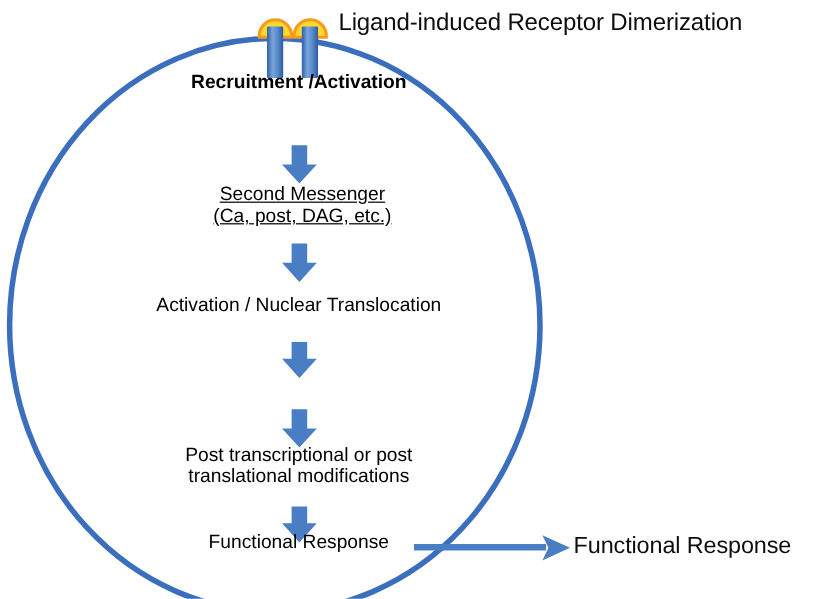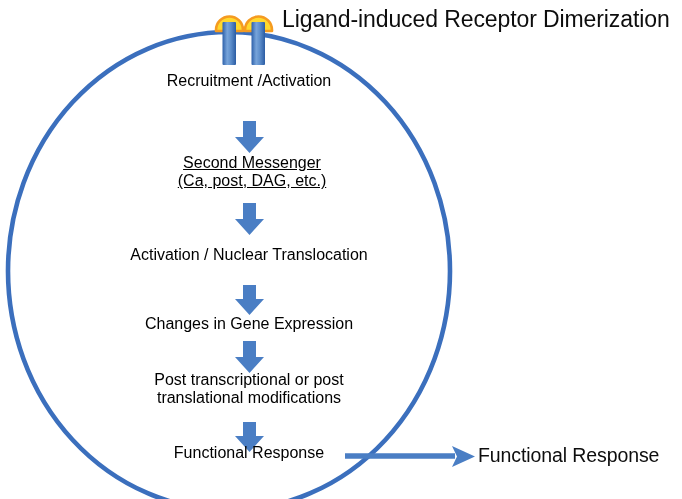--- a/index.html
+++ b/index.html
@@ -21,21 +21,21 @@
     color:#0d0d0d;
     font-size:19.5px;
     line-height:25px;
     letter-spacing:-0.1px;
     white-space:nowrap;
     text-align:center;
   }
 
   #title{
     left:282px;top:7px;
-    font-size:23px;
+    font-size:20px;
     text-align:left;
     white-space:nowrap;
   }
 
   .block{position:absolute;transform:translateX(-50%);text-align:center;}
   .block .line{display:block;white-space:nowrap;}
 
   #fr-out{left:478px;top:443px;text-align:left;}
 </style>
 </head>
@@ -96,36 +96,33 @@
 
       <rect x="222.5" y="22" width="13.5" height="43" fill="url(#recGrad)" rx="1"></rect>
       <rect x="251.5" y="22" width="13.5" height="43" fill="url(#recGrad2)" rx="1"></rect>
     </g>
   </svg>
 
   <div class="layer">
 
     <div class="txt" id="title">Ligand-induced Receptor Dimerization</div>
 
-    <div class="block" style="left:249px;top:72px;">
+    <div class="block" style="left:249px;top:60px;font-weight:bold;">
       <span class="line">Recruitment /Activation</span>
     </div>
 
     <div class="block" style="left:252px;top:154px;text-decoration:underline;">
       <span class="line">Second Messenger</span>
       <span class="line">(Ca, post, DAG, etc.)</span>
     </div>
 
     <div class="block" style="left:249px;top:246px;">
       <span class="line">Activation / Nuclear Translocation</span>
     </div>
 
-    <div class="block" style="left:249px;top:315px;">
-      <span class="line">Changes in Gene Expression</span>
-    </div>
 
     <div class="block" style="left:249px;top:371px;text-align:center;">
       <span class="line">Post transcriptional or post</span>
       <span class="line">translational modifications</span>
     </div>
 
     <div class="block" style="left:249px;top:444px;">
       <span class="line">Functional Response</span>
     </div>
 

